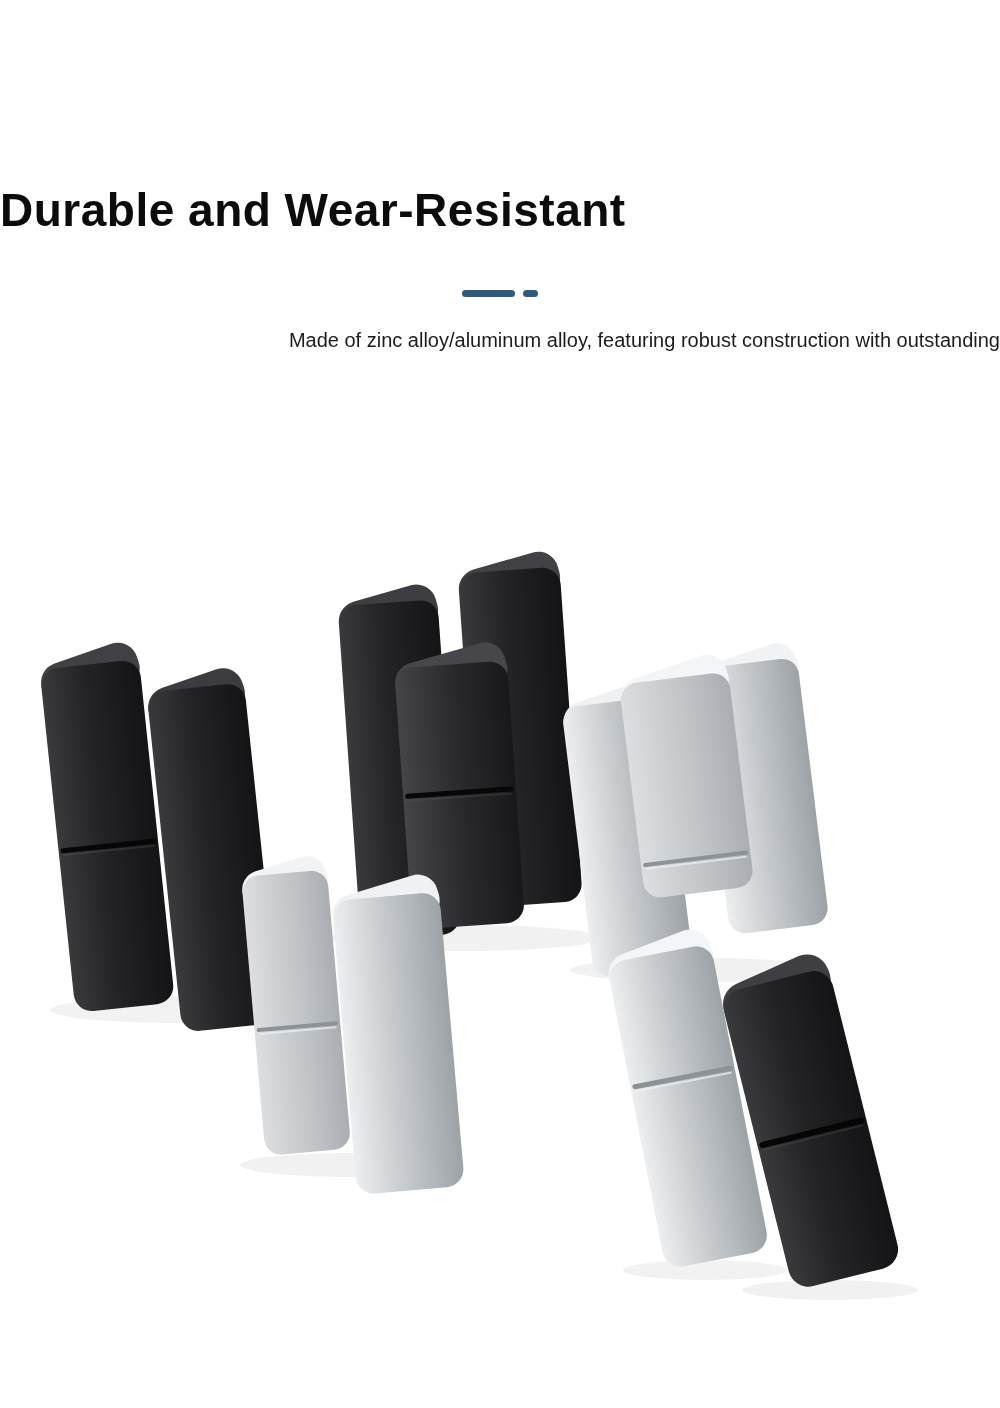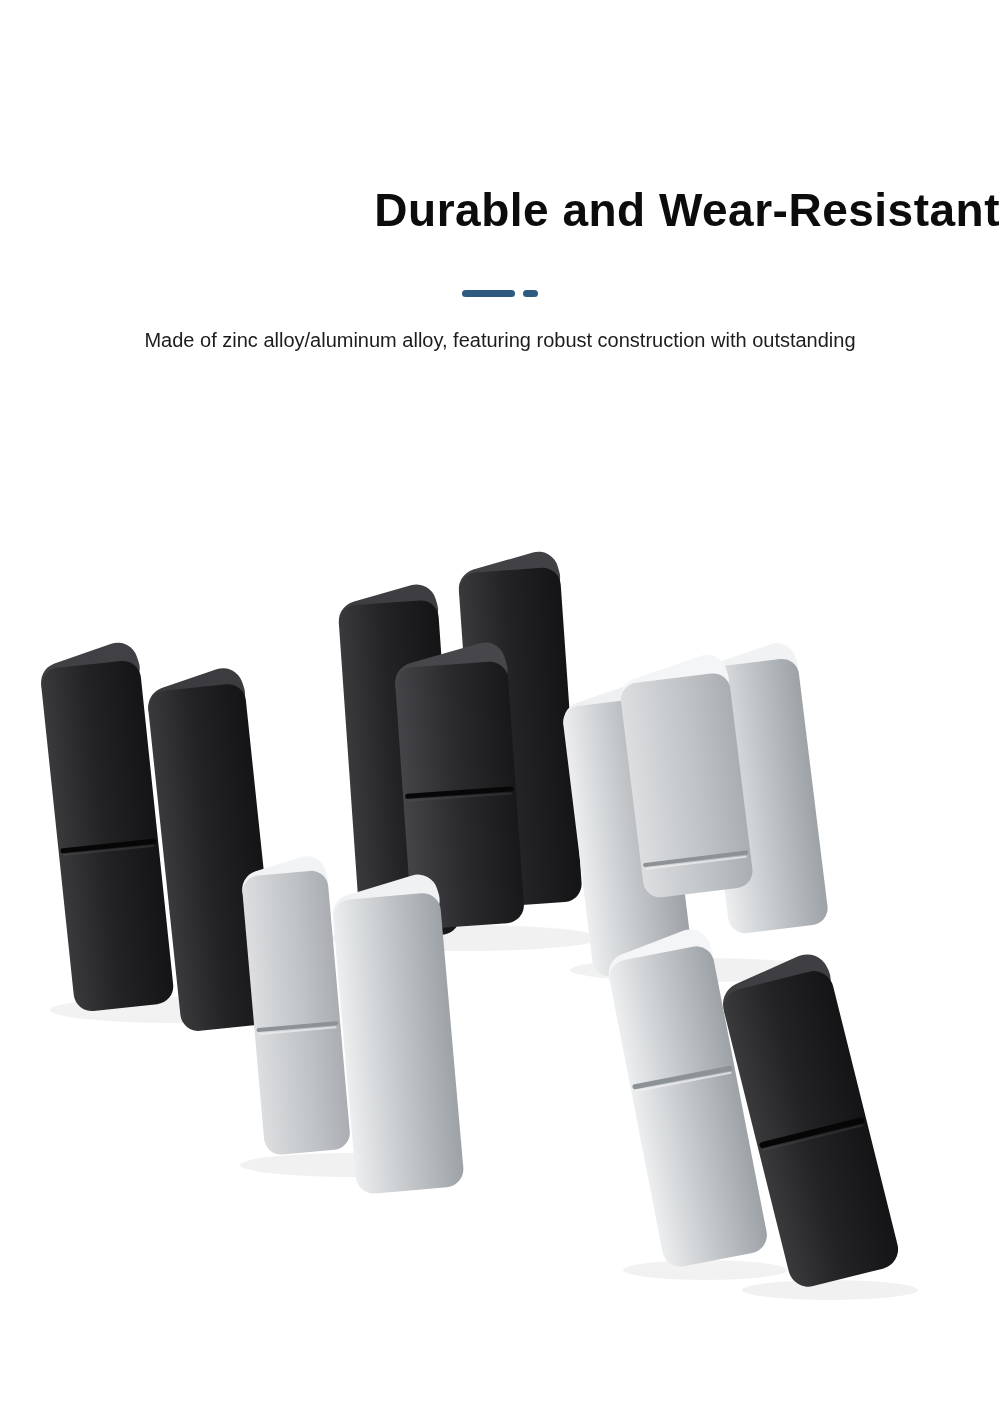--- a/index.html
+++ b/index.html
@@ -7,38 +7,38 @@
     width: 1000px; height: 1408px;
     background: #ffffff;
     font-family: "Liberation Sans", sans-serif;
     position: relative;
     overflow: hidden;
   }
   .banner { position: absolute; inset: 0; }
   .title {
     position: absolute;
     top: 183px; left: 0; width: 100%;
-    text-align: right;
+    text-align: left;
     font-size: 46px;
     font-weight: bold;
     color: #0c0c0c;
     letter-spacing: 0.5px;
   }
   .divider {
     position: absolute;
     top: 290px; left: 0; width: 100%;
     display: flex; justify-content: center; align-items: center;
     gap: 8px;
   }
   .dash-long  { width: 53px; height: 7px; border-radius: 3.5px; background: #2e5a80; }
   .dash-short { width: 15px; height: 7px; border-radius: 3.5px; background: #2e5a80; }
   .description {
     position: absolute;
     top: 326px; left: 0; width: 100%;
-    text-align: center;
+    text-align: right;
     font-size: 20px;
     line-height: 29px;
     color: #1c1c1c;
   }
   .photo {
     position: absolute;
     top: 540px; left: 0;
     width: 1000px; height: 770px;
   }
 </style>

